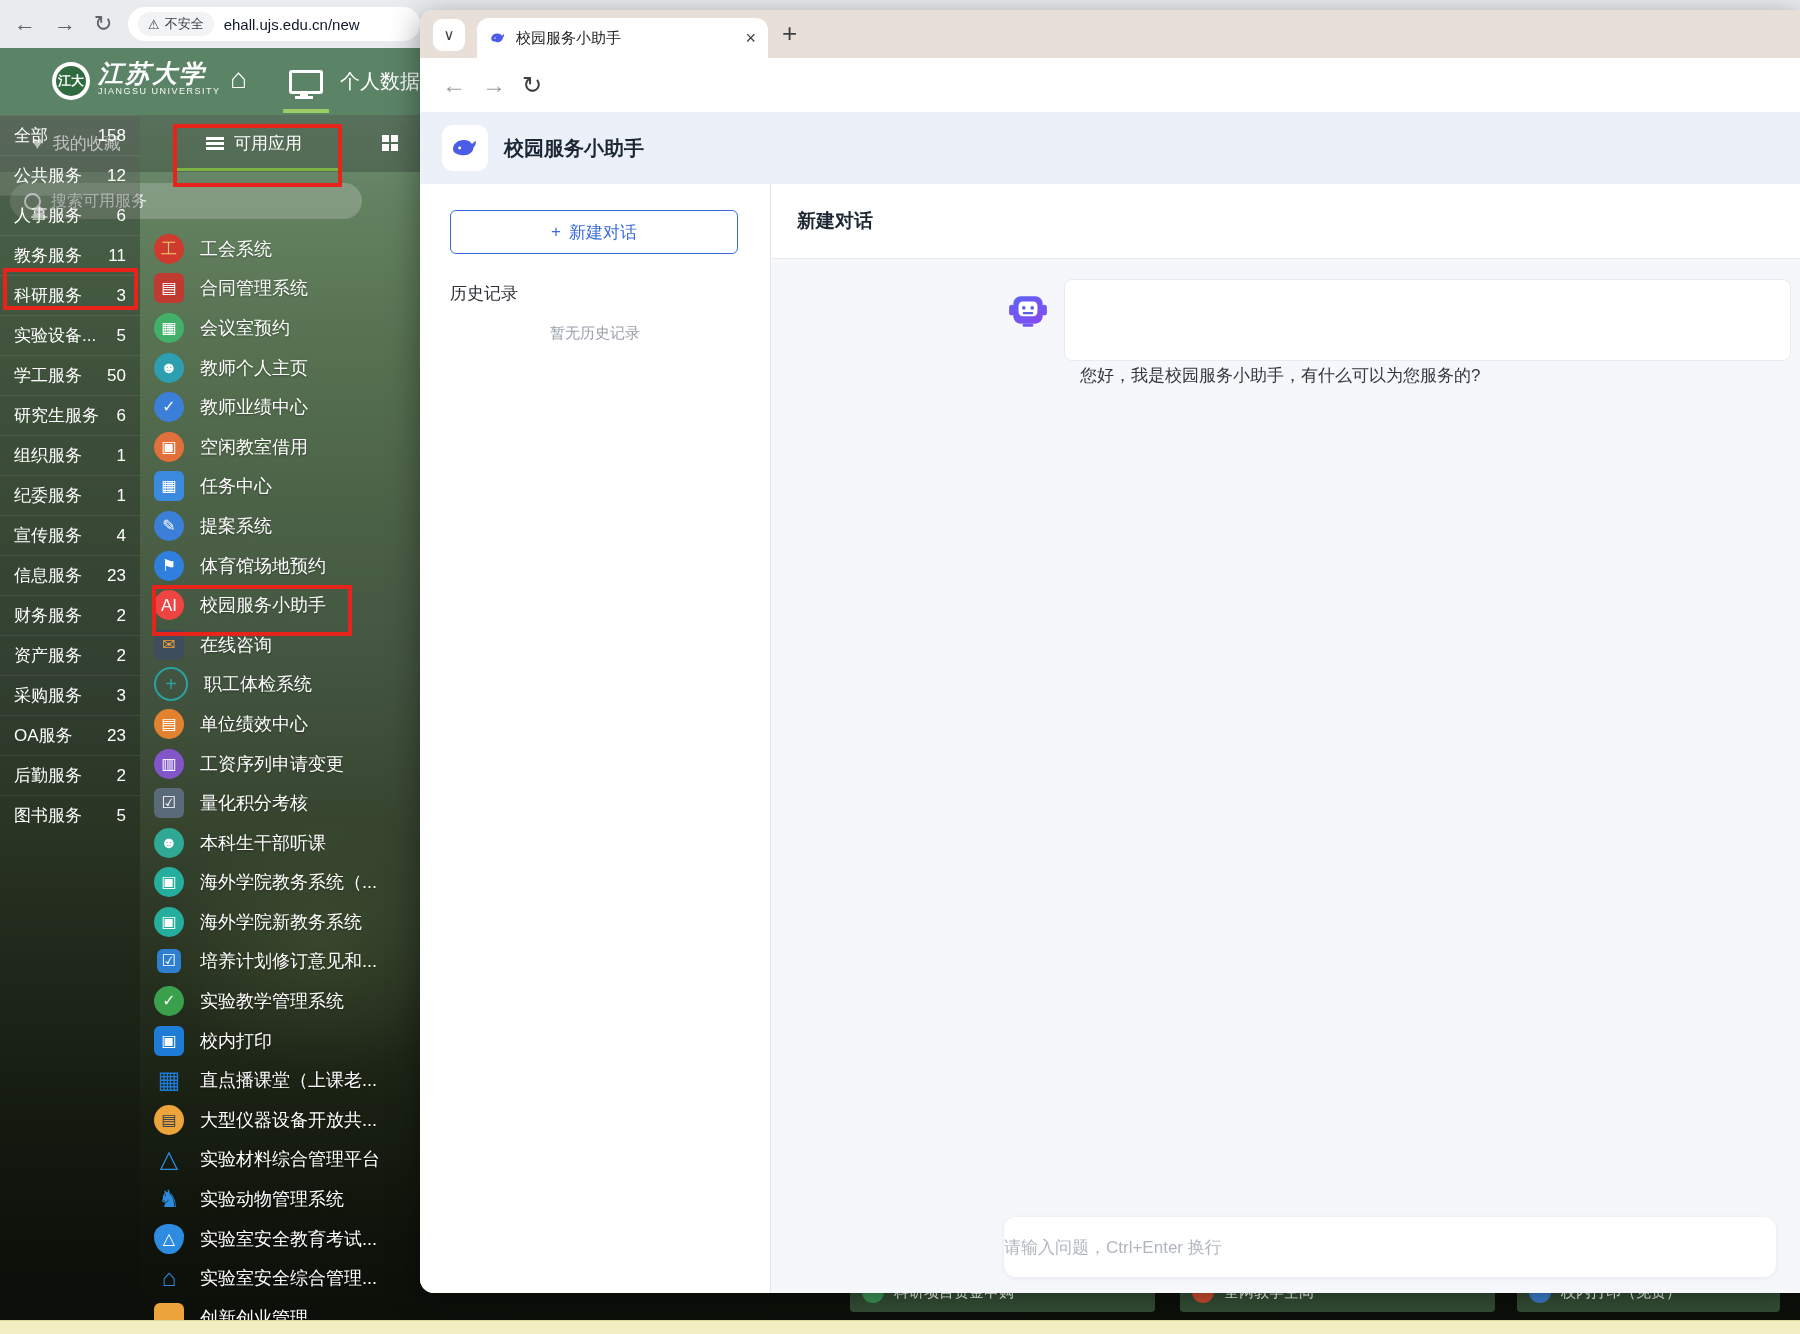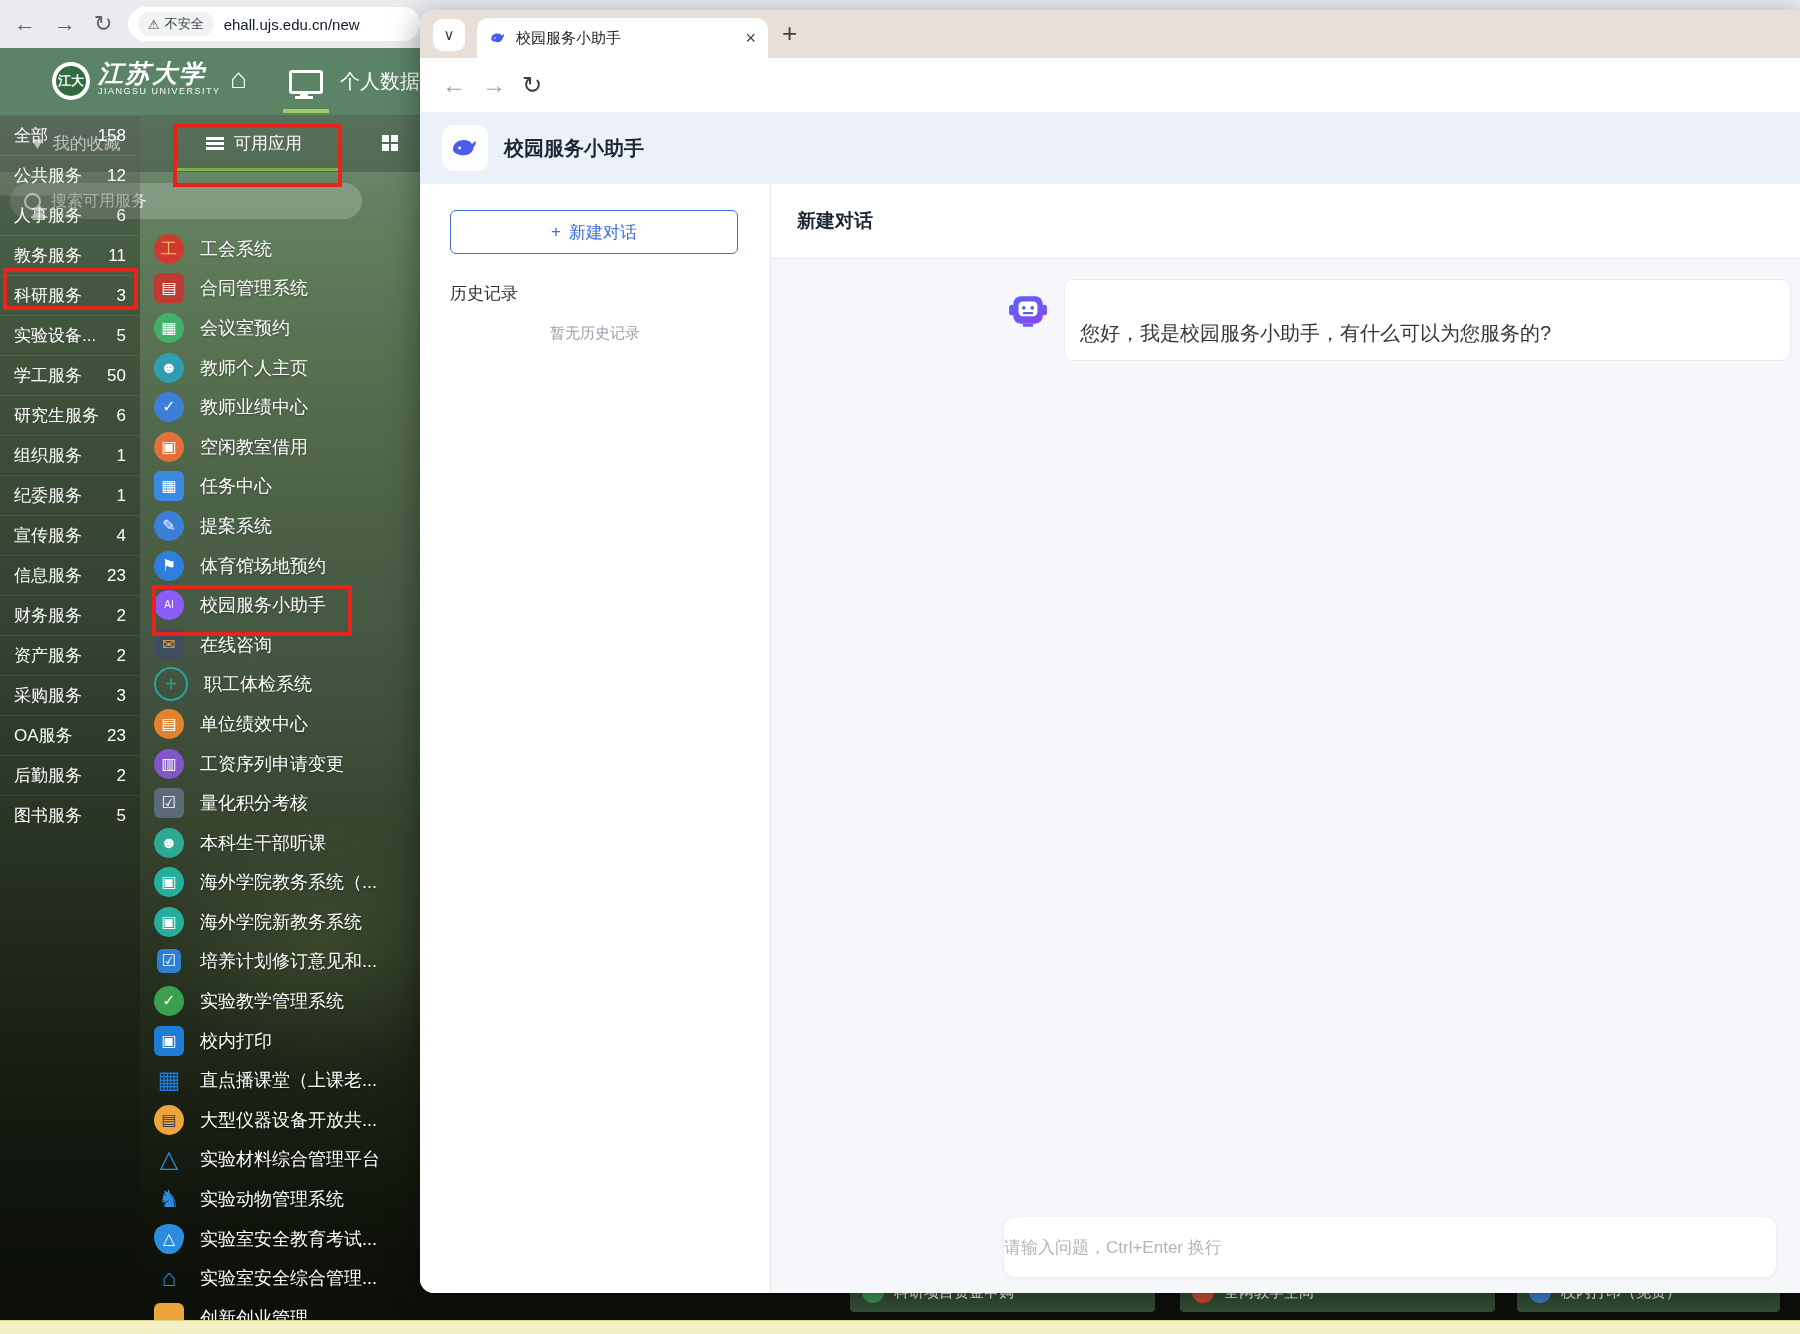--- a/index.html
+++ b/index.html
@@ -116,21 +116,21 @@
                justify-content:center;gap:8px;background:#fff;box-sizing:border-box;}
   .hist-label{position:absolute;left:30px;top:98px;font-size:17px;color:#2b2f36;text-align:right;}
   .hist-empty{position:absolute;left:0;top:140px;width:100%;text-align:center;font-size:15px;color:#9aa1ab;}
   .cw-main{flex:1;display:flex;flex-direction:column;min-width:0;}
   .conv-header{height:74px;flex:none;background:#fff;border-bottom:1px solid #e6e8ee;
                display:flex;align-items:center;padding-left:26px;font-size:19px;font-weight:bold;color:#1c2733;}
   .conv-body{flex:1;background:#f5f7fa;position:relative;}
   .bot-avatar{position:absolute;left:236px;top:30px;width:42px;height:42px;}
   .bot-bubble{position:absolute;left:293px;top:20px;width:727px;height:82px;background:#fff;
               border:1px solid #e8ebf2;border-radius:8px;box-sizing:border-box;padding:40px 18px 0 15px;}
-  .bot-msg{font-size:20px;color:#33373d;}
+  .bot-msg{font-size:17px;color:#33373d;margin-top:44px;}
   .chat-input{position:absolute;left:233px;top:958px;width:772px;height:60px;background:#fff;border-radius:12px;
               box-shadow:0 1px 5px rgba(30,40,70,.07);display:flex;align-items:center;}
   .input-ph{font-size:17px;color:#b0b6bf;}
 </style>
 </head>
 <body>
 
 <div class="screen">
 
   <div class="bg-topbar">
@@ -286,21 +286,21 @@
       </div>
       <div class="app-row">
         <span class="app-icon shape-circle" style="background: rgb(60, 127, 216); color: rgb(255, 255, 255);">✎</span>
         <span class="app-label">提案系统</span>
       </div>
       <div class="app-row">
         <span class="app-icon shape-circle" style="background: rgb(47, 128, 222); color: rgb(255, 255, 255);">⚑</span>
         <span class="app-label">体育馆场地预约</span>
       </div>
       <div class="app-row">
-        <span class="app-icon shape-circle" style="background: #8b5cf6; color: rgb(255, 255, 255); font-size: 10px;">AI</span>
+        <span class="app-icon shape-circle" style="background: #ef4444; color: rgb(255, 255, 255); font-size: 17px;">AI</span>
         <span class="app-label">校园服务小助手</span>
       </div>
       <div class="app-row">
         <span class="app-icon shape-square" style="background: rgb(62, 78, 92); color: rgb(240, 160, 58);">✉</span>
         <span class="app-label">在线咨询</span>
       </div>
       <div class="app-row">
         <span class="app-icon shape-ring" style="background: transparent; color: rgb(42, 163, 160); border: 2px solid rgb(42, 163, 160); font-size: 20px;">+</span>
         <span class="app-label">职工体检系统</span>
       </div>

